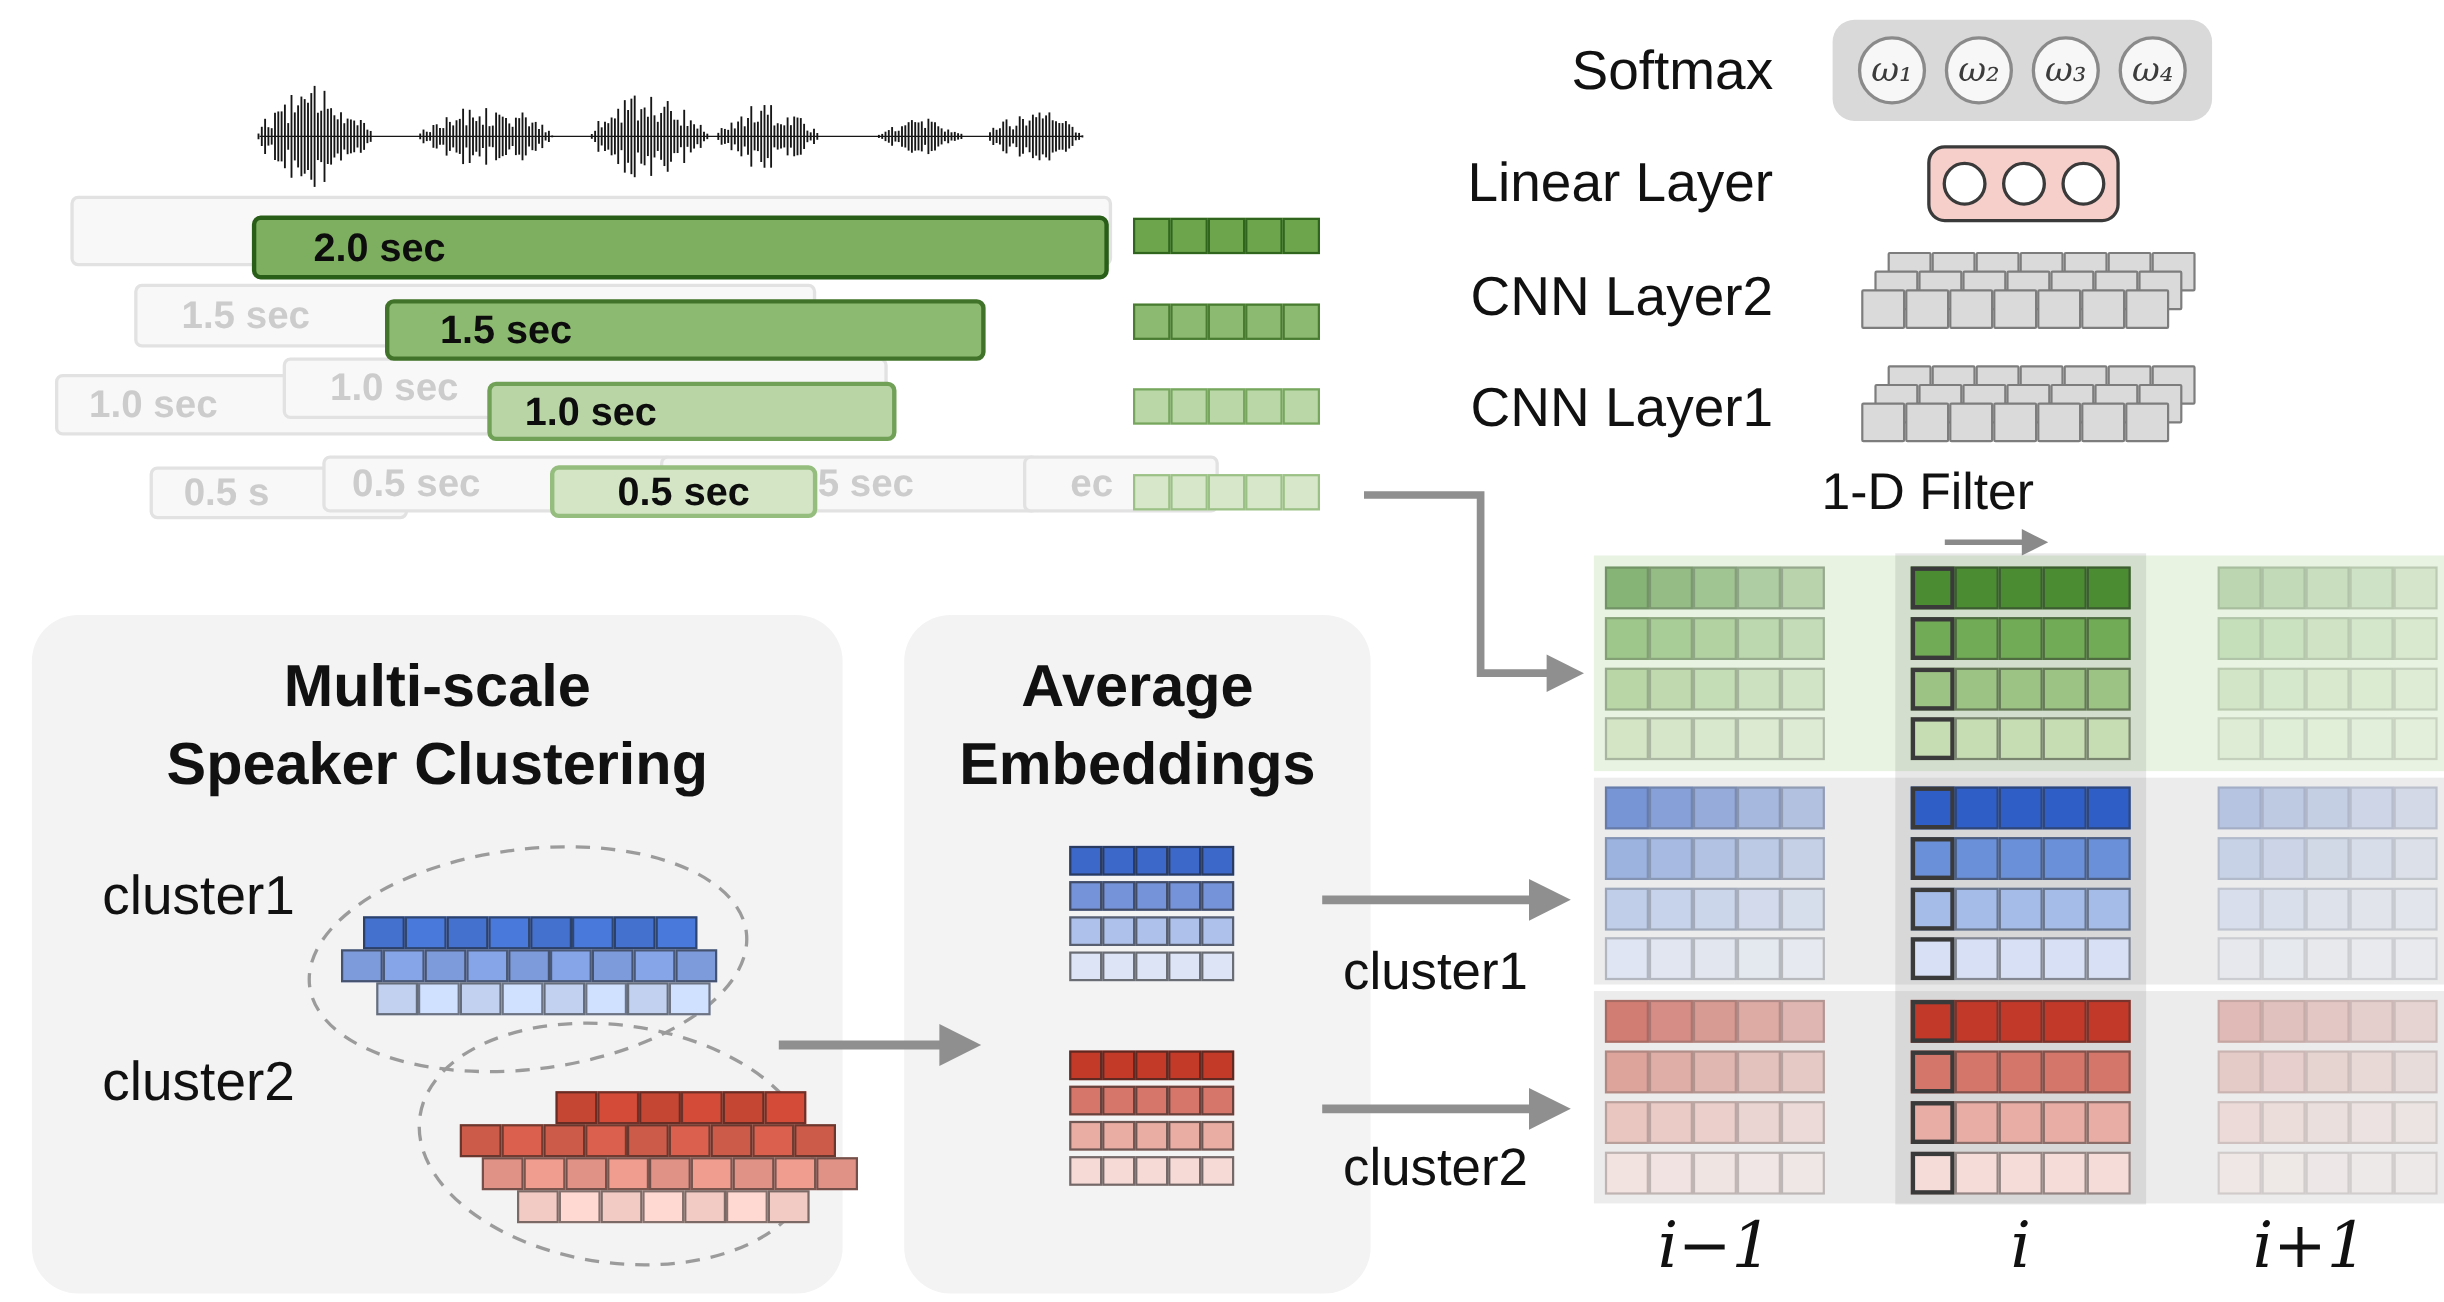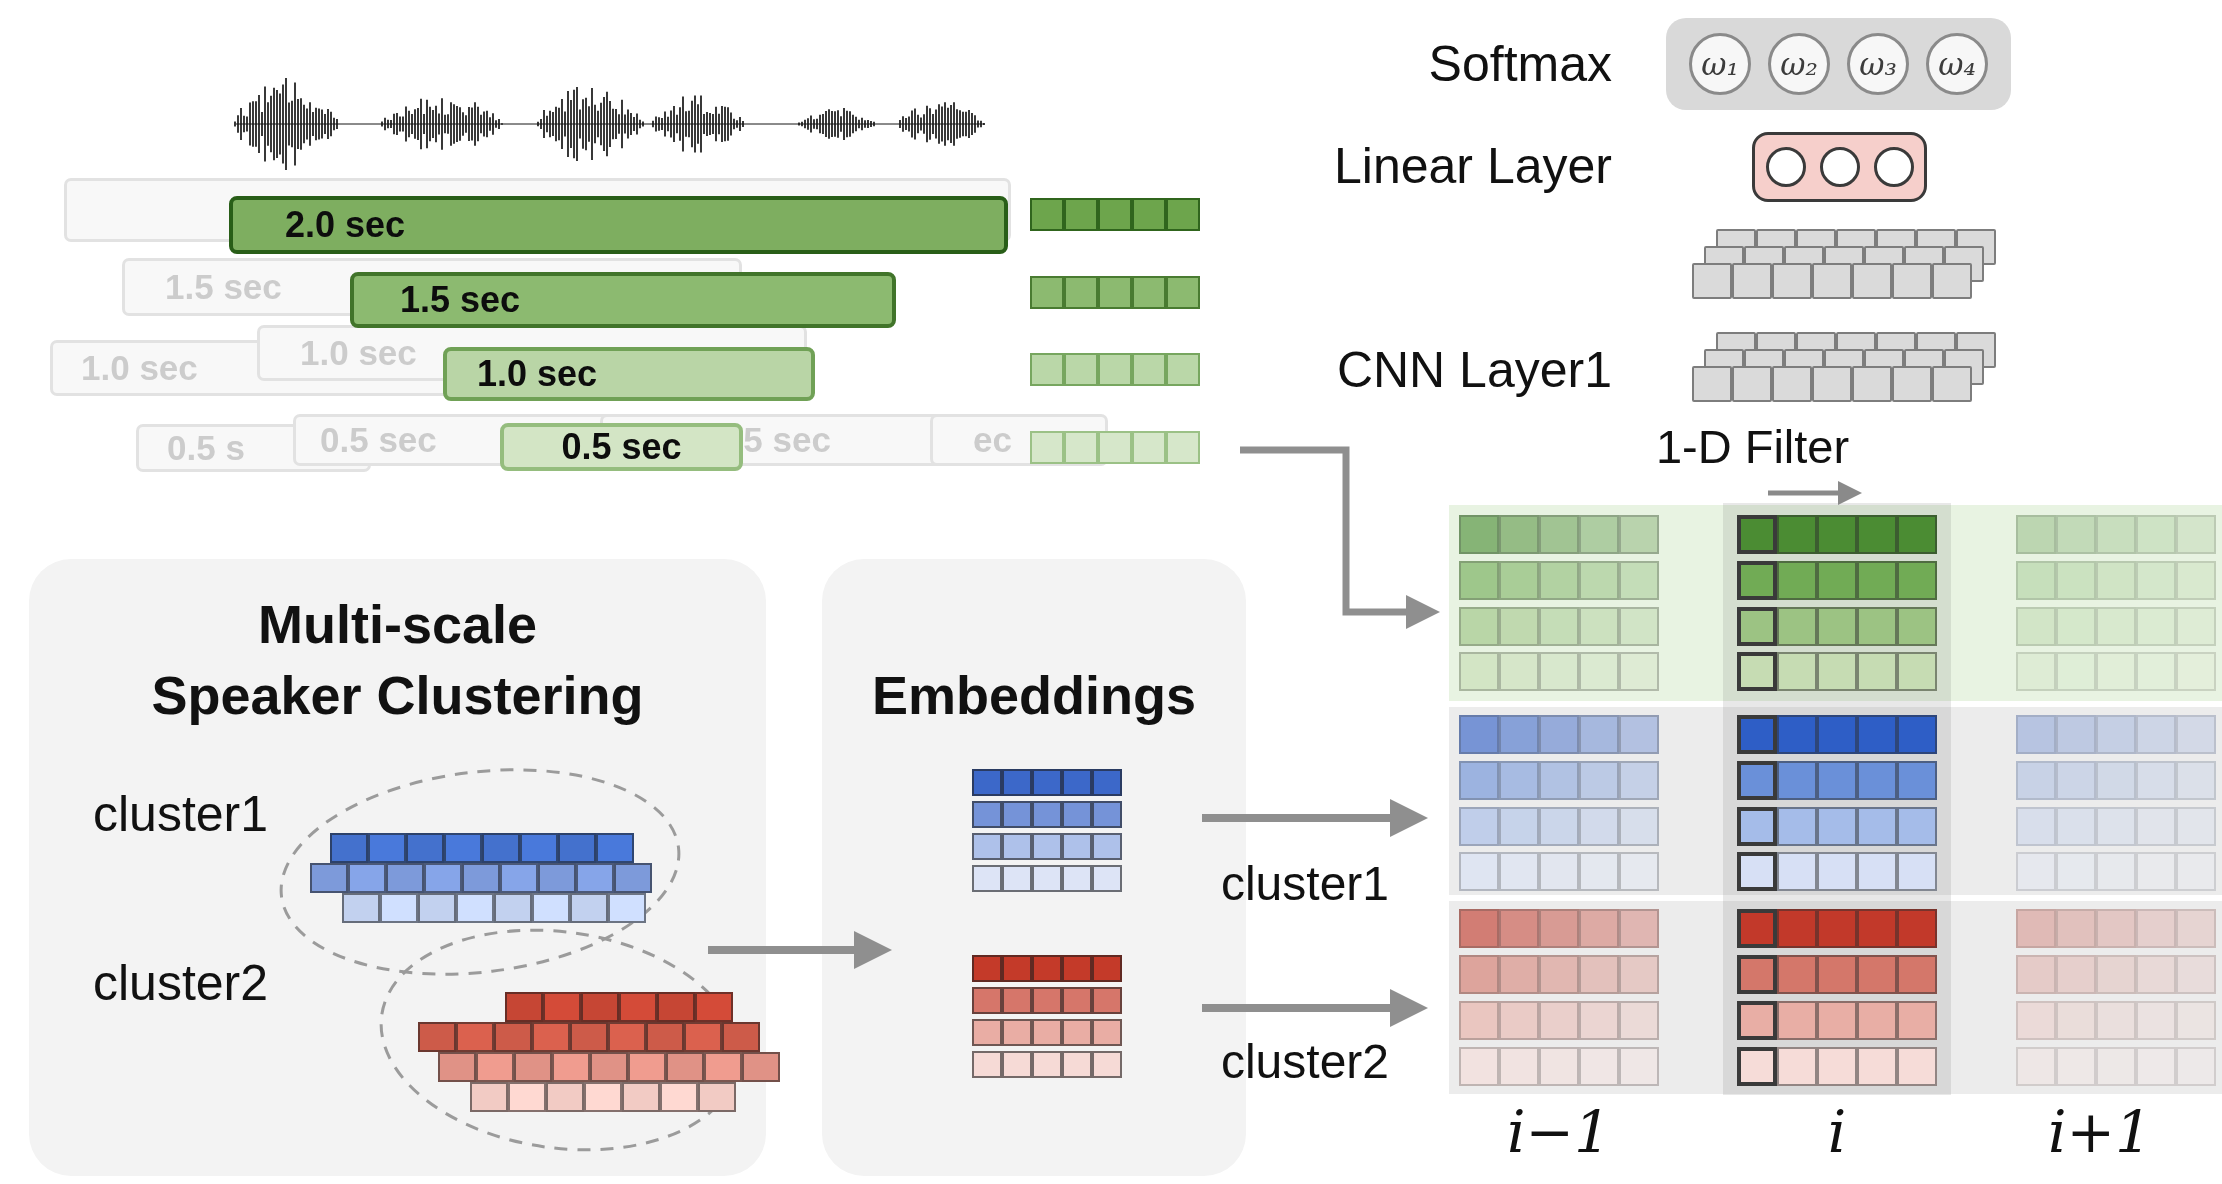--- a/index.html
+++ b/index.html
@@ -251,37 +251,39 @@
       <line x1="975" y1="115.34367463226206" x2="975" y2="132.65632536773794" stroke="#161616" stroke-width="1.7"></line>
       <line x1="978" y1="120.45470747590574" x2="978" y2="127.54529252409426" stroke="#161616" stroke-width="1.7"></line>
       <line x1="981" y1="120.83970354899" x2="981" y2="127.16029645101" stroke="#161616" stroke-width="1.7"></line>
       <line x1="984" y1="123.02082082853303" x2="984" y2="124.97917917146697" stroke="#161616" stroke-width="1.7"></line>
       <ellipse cx="480" cy="872" rx="200" ry="100" transform="rotate(-7 480 872)" fill="none" stroke="#9b9b9b" stroke-width="3" stroke-dasharray="13 10"></ellipse>
       <ellipse cx="560" cy="1040" rx="180" ry="108" transform="rotate(8 560 1040)" fill="none" stroke="#9b9b9b" stroke-width="3" stroke-dasharray="13 10"></ellipse>
     </svg>
 
   <div class="txt nlab" style="top:137px">Linear Layer</div>
   <div class="txt nlab" style="top:35px">Softmax</div>
+  <div class="txt nlab" style="top:240px">CNN Layer2</div>
   <div class="txt nlab" style="top:341px">CNN Layer1</div>
   <div class="txt" id="filterLabel">1-D Filter</div>
 
   <div id="softmaxBox" style="background: rgb(217, 217, 217);">
       <div style="width: 62px; height: 62px; border-radius: 50%; background: rgb(247, 247, 247); border: 3px solid rgb(138, 138, 138); display: flex; align-items: center; justify-content: center; font-family: &quot;DejaVu Serif&quot;, serif; font-style: italic; font-size: 31px; color: rgb(60, 60, 60);">ω₁</div>
       <div style="width: 62px; height: 62px; border-radius: 50%; background: rgb(247, 247, 247); border: 3px solid rgb(138, 138, 138); display: flex; align-items: center; justify-content: center; font-family: &quot;DejaVu Serif&quot;, serif; font-style: italic; font-size: 31px; color: rgb(60, 60, 60);">ω₂</div>
       <div style="width: 62px; height: 62px; border-radius: 50%; background: rgb(247, 247, 247); border: 3px solid rgb(138, 138, 138); display: flex; align-items: center; justify-content: center; font-family: &quot;DejaVu Serif&quot;, serif; font-style: italic; font-size: 31px; color: rgb(60, 60, 60);">ω₃</div>
       <div style="width: 62px; height: 62px; border-radius: 50%; background: rgb(247, 247, 247); border: 3px solid rgb(138, 138, 138); display: flex; align-items: center; justify-content: center; font-family: &quot;DejaVu Serif&quot;, serif; font-style: italic; font-size: 31px; color: rgb(60, 60, 60);">ω₄</div>
     </div>
   <div id="linearBox" style="background: rgb(246, 207, 203);">
       <div style="width: 40px; height: 40px; border-radius: 50%; background: rgb(255, 255, 255); border: 3.5px solid rgb(58, 58, 58);"></div>
       <div style="width: 40px; height: 40px; border-radius: 50%; background: rgb(255, 255, 255); border: 3.5px solid rgb(58, 58, 58);"></div>
       <div style="width: 40px; height: 40px; border-radius: 50%; background: rgb(255, 255, 255); border: 3.5px solid rgb(58, 58, 58);"></div>
     </div>
 
   <div class="txt ptitle" style="left:29px;top:593px;width:737px">Multi-scale</div>
   <div class="txt ptitle" style="left:29px;top:664px;width:737px">Speaker Clustering</div>
+  <div class="txt ptitle" style="left:822px;top:593px;width:424px">Average</div>
   <div class="txt ptitle" style="left:822px;top:664px;width:424px">Embeddings</div>
 
   <div class="txt clab" style="left:93px;top:785px">cluster1</div>
   <div class="txt clab" style="left:93px;top:954px">cluster2</div>
 
   <div class="txt alab" style="left:1155px;top:856px">cluster1</div>
   <div class="txt alab" style="left:1155px;top:1034px">cluster2</div>
 
   <div class="txt mcol" style="left:1459px">i−1</div>
   <div class="txt mcol" style="left:1737px">i</div>

